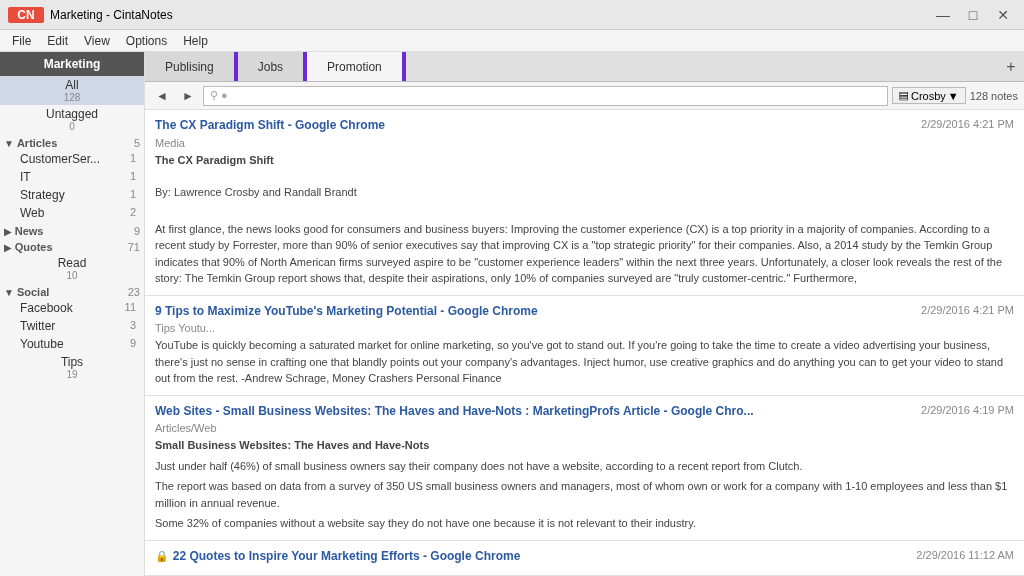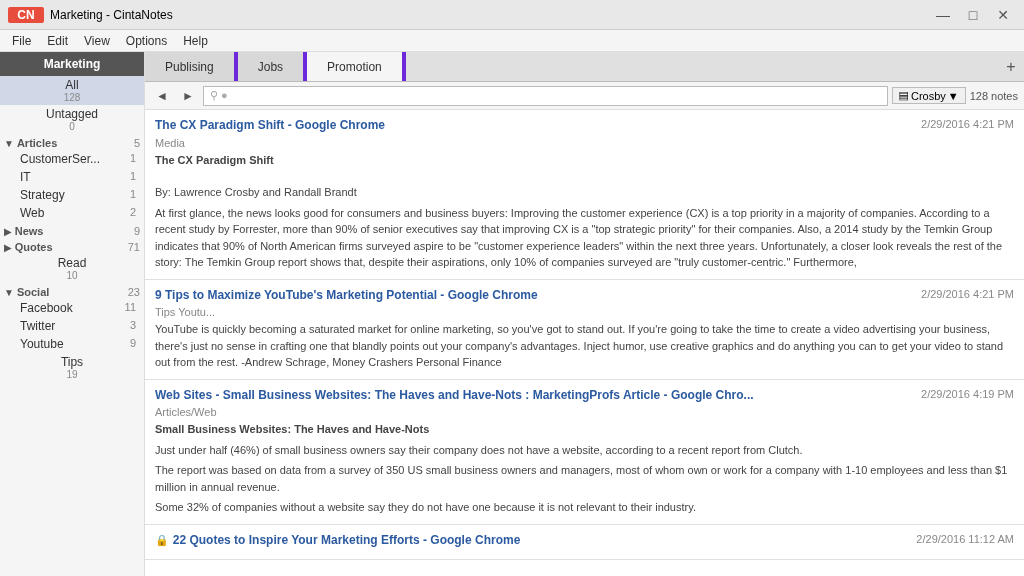--- a/index.html
+++ b/index.html
@@ -382,21 +382,21 @@
     <div class="notes-list">
 
       <div class="note-item">
         <div class="note-title-row">
           <span class="note-title">The CX Paradigm Shift - Google Chrome</span>
           <span class="note-date">2/29/2016 4:21 PM</span>
         </div>
         <div class="note-tags">Media</div>
         <div class="note-preview">
           <div style="font-weight:bold; margin-bottom:16px;">The CX Paradigm Shift</div>
-          <div style="margin-bottom:4px;">By: Lawrence Crosby and Randall Brandt</div>
+          <div style="margin-bottom:20px;">By: Lawrence Crosby and Randall Brandt</div>
           <div>At first glance, the news looks good for consumers and business buyers: Improving the customer experience (CX) is a top priority in a majority of companies. According to a recent study by Forrester, more than 90% of senior executives say that improving CX is a "top strategic priority" for their companies. Also, a 2014 study by the Temkin Group indicates that 90% of North American firms surveyed aspire to be "customer experience leaders" within the next three years. Unfortunately, a closer look reveals the rest of the story: The Temkin Group report shows that, despite their aspirations, only 10% of companies surveyed are "truly customer-centric." Furthermore,</div>
         </div>
       </div>
 
       <div class="note-item">
         <div class="note-title-row">
           <span class="note-title">9 Tips to Maximize YouTube's Marketing Potential - Google Chrome</span>
           <span class="note-date">2/29/2016 4:21 PM</span>
         </div>
         <div class="note-tags" style="cursor:default;">Tips  Youtu...</div>

